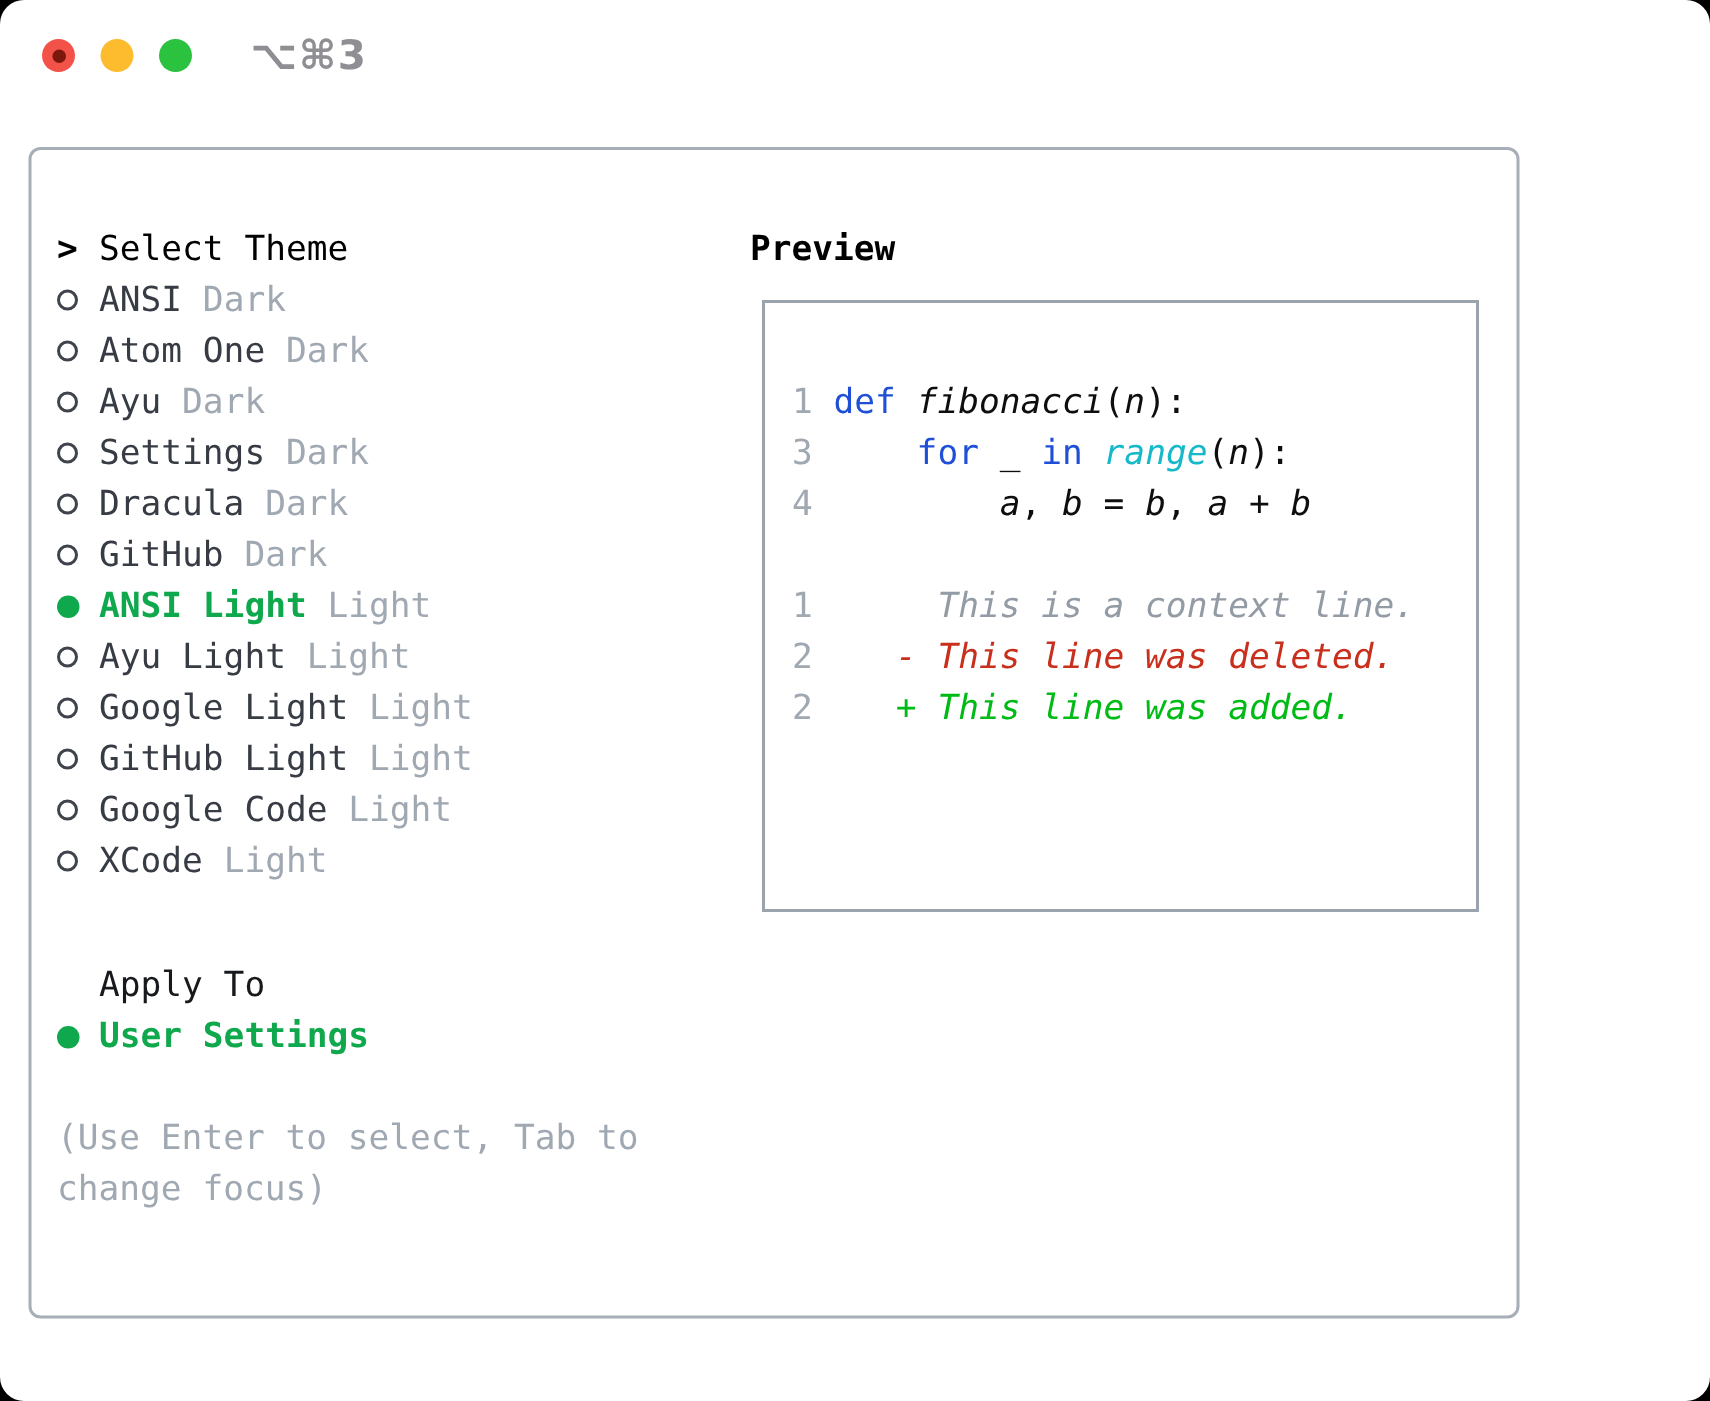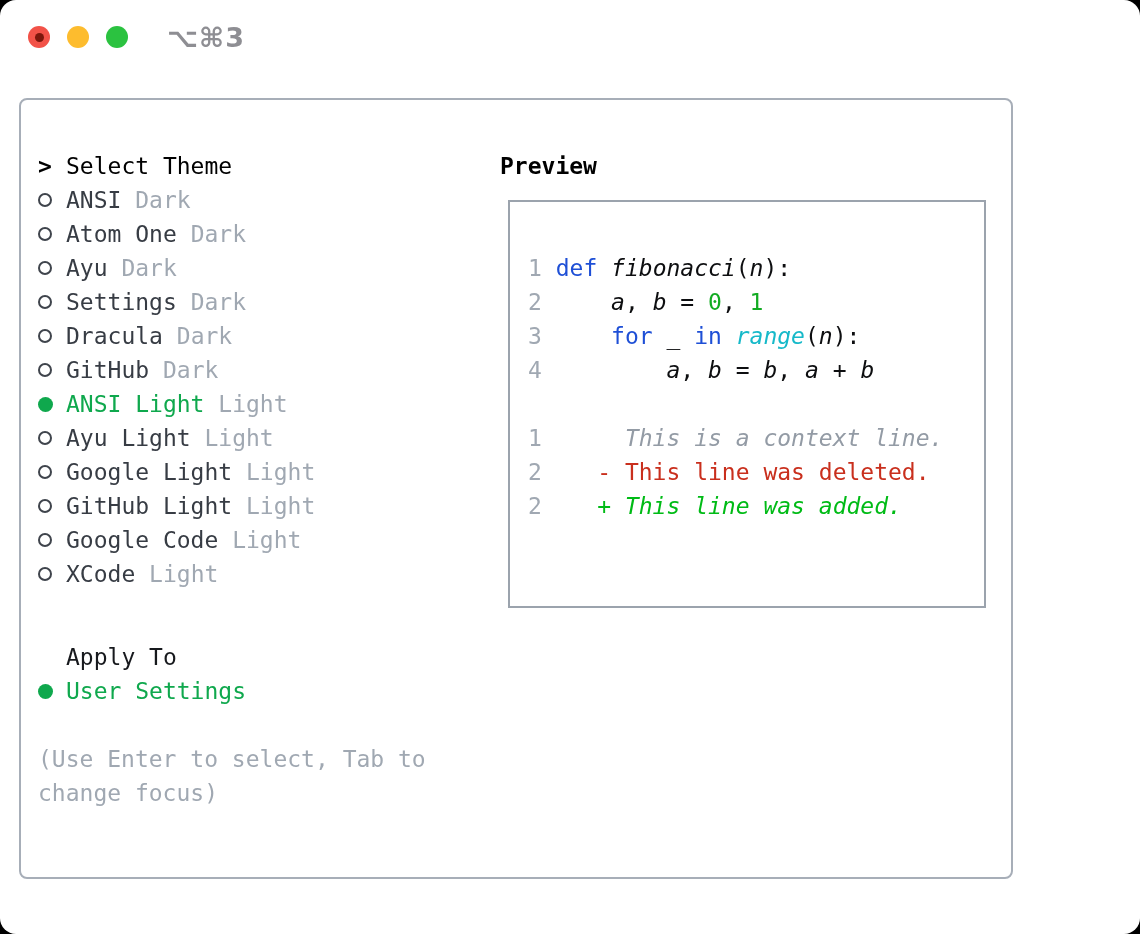--- a/index.html
+++ b/index.html
@@ -28,42 +28,42 @@
   .left-col  { box-sizing:border-box; width:458px; padding-left:17px; }
   .right-col { flex:1; }
   
   .row { height:34px; display:flex; align-items:center; font-size:23px; white-space:pre; }
   .marker { width:28px; display:flex; align-items:center; flex:none; }
   .prompt { font-weight:700; color:#000; font-size:23px; }
   .bold  { font-weight:400; color:#000; }
   .label { color:var(--text_dark); }
   .ring { box-sizing:border-box; width:14px; height:14px; border:2px solid #3f444c; border-radius:50%; }
   .fill { width:15px; height:15px; border-radius:50%; background:var(--accent_green); }
-  .row.selected .label { color:var(--accent_green); }
+  .row.selected .label { color:var(--accent_green);font-weight:bold; }
   .variant { color:var(--muted_gray); }
   .apply-section { margin-top:49px; }
   .apply-title { color:#17191d; }
   .hint { margin-top:34px; width:430px; font-size:23px; line-height:34px;
           color:var(--muted_gray); }
   
   .preview-title { margin-left:21px; height:34px; display:flex; align-items:center;
                    font-size:23px; font-weight:700; color:#000; }
   .preview-box {
     box-sizing:border-box; margin-left:29px; margin-top:17px; width:478px; height:408px;
     border:2px solid var(--preview_border); padding:49px 0 12px 18px; background:#fff;
   }
   .code-line { height:34px; font-size:23px; line-height:34px; white-space:pre; color:var(--code_black); }
   .num { display:inline-block; width:2ch; color:var(--muted_gray); }
   .kw  { color:var(--keyword_blue); }
   .ty  { color:var(--builtin_cyan); font-style:italic; }
   .id  { font-style:italic; color:var(--code_black); }
   .numlit { color:var(--number_green); }
   .pl  { color:var(--code_black); }
   .ctx { color:var(--context_gray); font-style:italic; }
-  .del { color:var(--deleted_red); }
+  .del { color:var(--deleted_red); font-style:italic; }
   .add { color:var(--added_green); font-style:italic;margin-top:36px; }
 </style>
 </head>
 <body>
 
 <div class="window">
   <div class="titlebar">
     <span class="light red">
       <span class="dot"></span>
     </span>
@@ -104,21 +104,20 @@
           </div>
       </div>
 
       <div class="hint">(Use Enter to select, Tab to change focus)</div>
     </div>
 
     <div class="right-col">
       <div class="preview-title">Preview</div>
       <div class="preview-box" id="preview-box">
           <div class="code-line"><span class="num">1</span><span class="kw">def</span><span class="pl"> </span><span class="id">fibonacci</span><span class="pl">(</span><span class="id">n</span><span class="pl">):</span></div>
-          <div class="code-line"><span class="num">2</span><span class="pl">    </span><span class="id">a</span><span class="pl">, </span><span class="id">b</span><span class="pl"> = </span><span class="numlit">0</span><span class="pl">, </span><span class="numlit">1</span></div>
           <div class="code-line"><span class="num">3</span><span class="pl">    </span><span class="kw">for</span><span class="pl"> _ </span><span class="kw">in</span><span class="pl"> </span><span class="ty">range</span><span class="pl">(</span><span class="id">n</span><span class="pl">):</span></div>
           <div class="code-line"><span class="num">4</span><span class="pl">        </span><span class="id">a</span><span class="pl">, </span><span class="id">b</span><span class="pl"> = </span><span class="id">b</span><span class="pl">, </span><span class="id">a</span><span class="pl"> + </span><span class="id">b</span></div>
           <div class="code-line"><span class="num"></span></div>
           <div class="code-line"><span class="num">1</span><span class="ctx">     This is a context line.</span></div>
           <div class="code-line"><span class="num">2</span><span class="del">   - This line was deleted.</span></div>
           <div class="code-line"><span class="num">2</span><span class="add">   + This line was added.</span></div>
         </div>
     </div>
   </div>
 </div>

